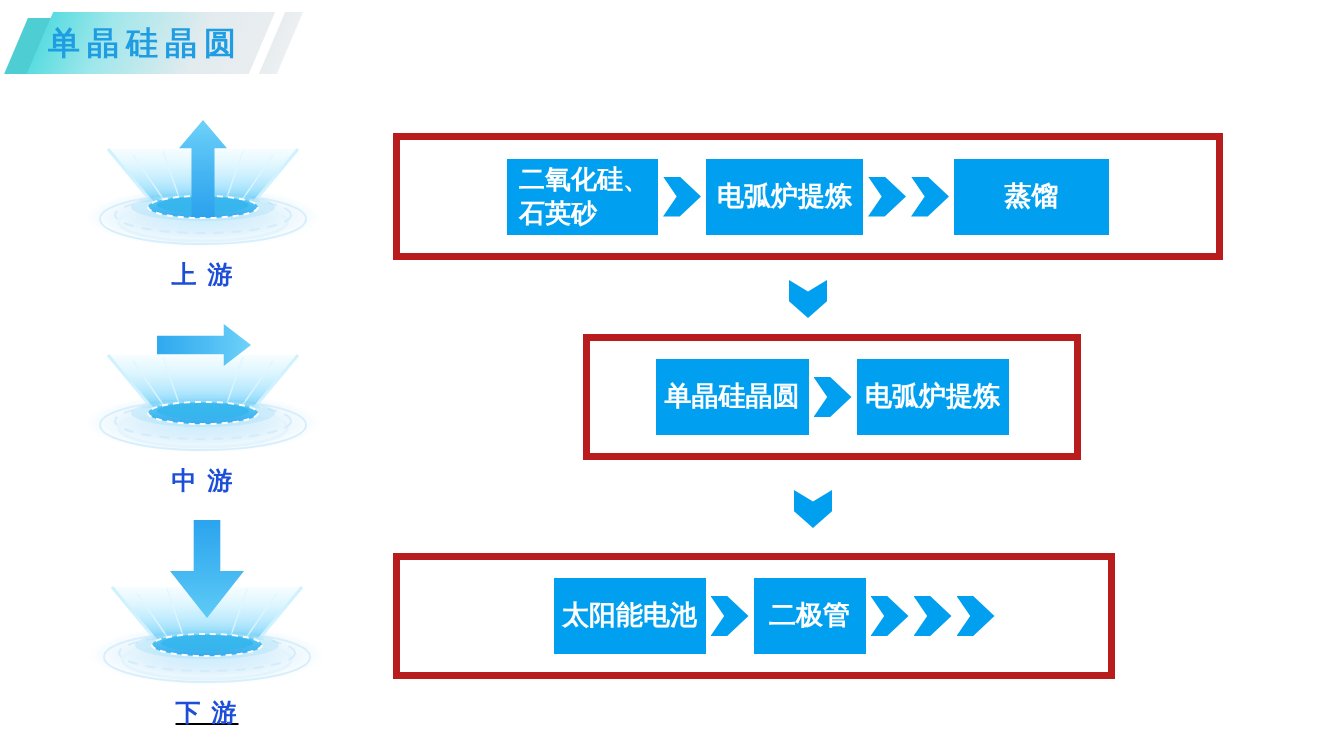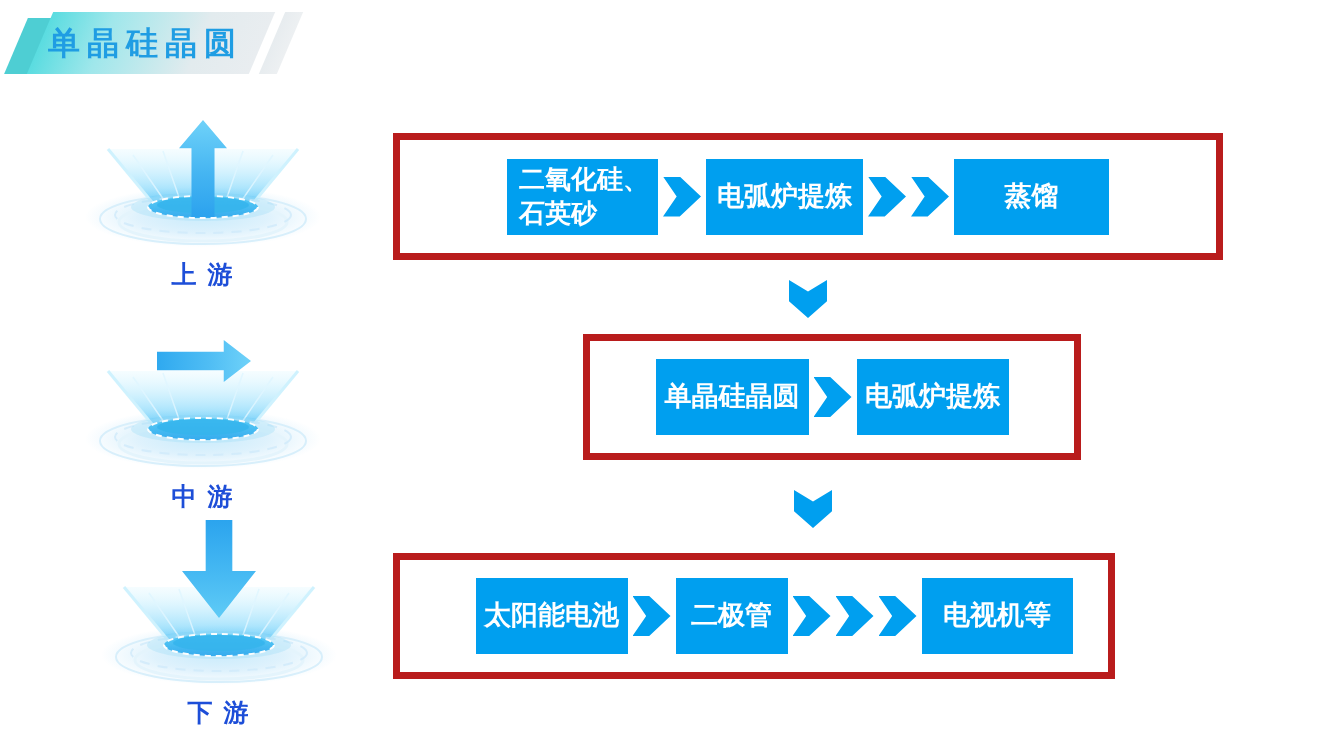--- a/index.html
+++ b/index.html
@@ -28,22 +28,22 @@
   }
   .banner .title-text {
     position: absolute; left: 34px; top: 0; height: 62px; line-height: 62px;
     font-size: 32px; font-weight: bold; color: #1F9DE3; letter-spacing: 7px;
     white-space: nowrap;
   }
 
   
   .stage { position: absolute; width: 250px; text-align: center; }
   .stage-upstream   { left: 78px; top: 100px; }
-  .stage-midstream  { left: 78px; top: 332px; }
-  .stage-downstream { left: 94px; top: 518px; }
+  .stage-midstream  { left: 78px; top: 316px; }
+  .stage-downstream { left: 82px; top: 518px; text-decoration: underline; }
   .icon-wrap { position: relative; width: 250px; }
   .stage-upstream  .icon-wrap { height: 150px; }
   .stage-midstream .icon-wrap { height: 140px; }
   .stage-downstream .icon-wrap { height: 170px; }
   .platform-svg { position: absolute; left: 0; bottom: 0; width: 250px; height: 105px; }
 
   .big-arrow { position: absolute; }
   .arrow-up {
     left: 101px; top: 20px; width: 48px; height: 97px;
     background: linear-gradient(180deg, #6FD2F9 0%, #45B5F2 55%, #2BA2EE 100%);
@@ -207,16 +207,15 @@
 
   <div class="down-chevron chevron-2"></div>
 
   <div class="flow-panel panel-3">
     <div class="flow-box w152">太阳能电池</div>
     <div class="flow-arrow"></div>
     <div class="flow-box w112">二极管</div>
     <div class="flow-arrow"></div>
     <div class="flow-arrow"></div>
     <div class="flow-arrow"></div>
-    <div class="flow-box w151b">电视机等</div>
   </div>
 
 </div>
 
 </body></html>

